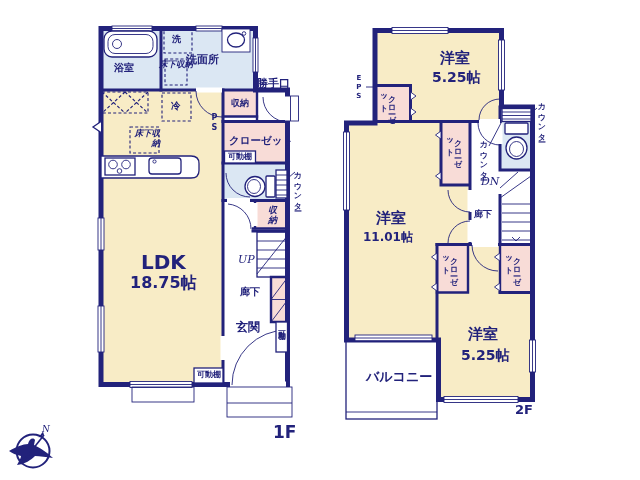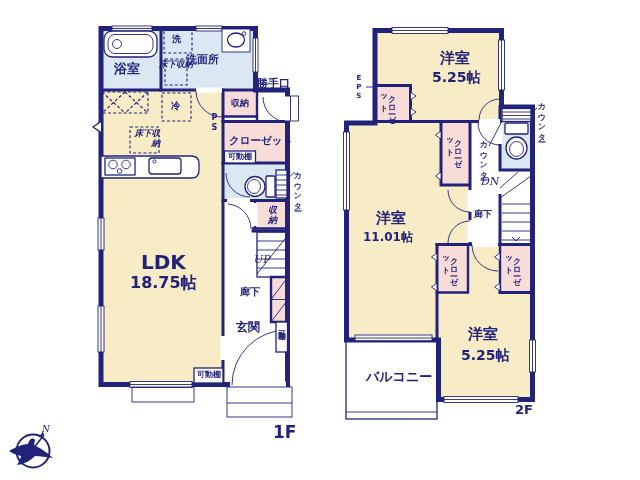--- a/index.html
+++ b/index.html
@@ -233,34 +233,34 @@
   <g>
     <circle cx="33" cy="451" r="16.5" fill="none" stroke="#22227b" stroke-width="2"></circle>
     <path class="f-navy" d="M9,451 C16,447 23,444 28,444 C29,439 33,437 35,440 L34,445
              C40,448 48,453 53,458 C46,457 40,456 35,456 C31,460 25,464 17,465
              C19,461 21,458 21,456 C16,455 12,453 9,451 Z"></path>
     <path d="M21,464 L44,435" stroke="#22227b" stroke-width="1.6" fill="none"></path>
     <path class="f-navy" d="M44,435 L38.5,437.5 L43,431.5 Z"></path>
   </g>
 </svg>
 
-  <div class="lb" style="left:114px;top:62px;font-size:13px">浴室</div>
+  <div class="lb" style="left:114px;top:62px;font-size:10px">浴室</div>
   <div class="lb" style="left:172px;top:34px;font-size:9px">洗</div>
   <div class="lb" style="left:186px;top:54px;font-size:11px">洗面所</div>
   <div class="lb wrap" style="left:159px;top:60px;width:34px;font-size:8.5px">床下収納</div>
   <div class="lb wrap" style="left:129px;top:129px;width:31px;font-size:8.5px">床下収納</div>
   <div class="lb" style="left:171px;top:101px;font-size:9.5px">冷</div>
   <div class="lb" style="left:257px;top:78px;font-size:11px">勝手口</div>
   <div class="lb" style="left:231px;top:98px;font-size:9px">収納</div>
   <div class="lb v" style="left:209px;top:113px;font-size:8px">PS</div>
   <div class="lb" style="left:229px;top:135px;font-size:10.5px">クローゼット</div>
   <div class="lb" style="left:228px;top:153px;font-size:8px">可動棚</div>
   <div class="lb v" style="left:292px;top:166px;font-size:8px">カウンター</div>
   <div class="lb wrap" style="left:263px;top:205px;width:14px;font-size:9px">収納</div>
-  <div class="lb serif-i" style="left:254px;top:254px;font-size:11px">UP</div>
+  <div class="lb serif-i" style="left:238px;top:254px;font-size:11px">UP</div>
   <div class="lb" style="left:240px;top:286px;font-size:10px">廊下</div>
   <div class="lb" style="left:236px;top:321px;font-size:12px">玄関</div>
   <div class="lb v" style="left:277px;top:324px;font-size:7.5px">可動棚</div>
   <div class="lb" style="left:197px;top:371px;font-size:8px">可動棚</div>
   <div class="lb" style="left:141px;top:251px;font-size:20px">LDK</div>
   <div class="lb" style="left:130px;top:274px;font-size:16px">18.75帖</div>
   <div class="lb" style="left:273px;top:423px;font-size:17px">1F</div>
 
   <div class="lb v" style="left:354px;top:74px;font-size:7px">EPS</div>
   <div class="lb" style="left:440px;top:50px;font-size:15px">洋室</div>

